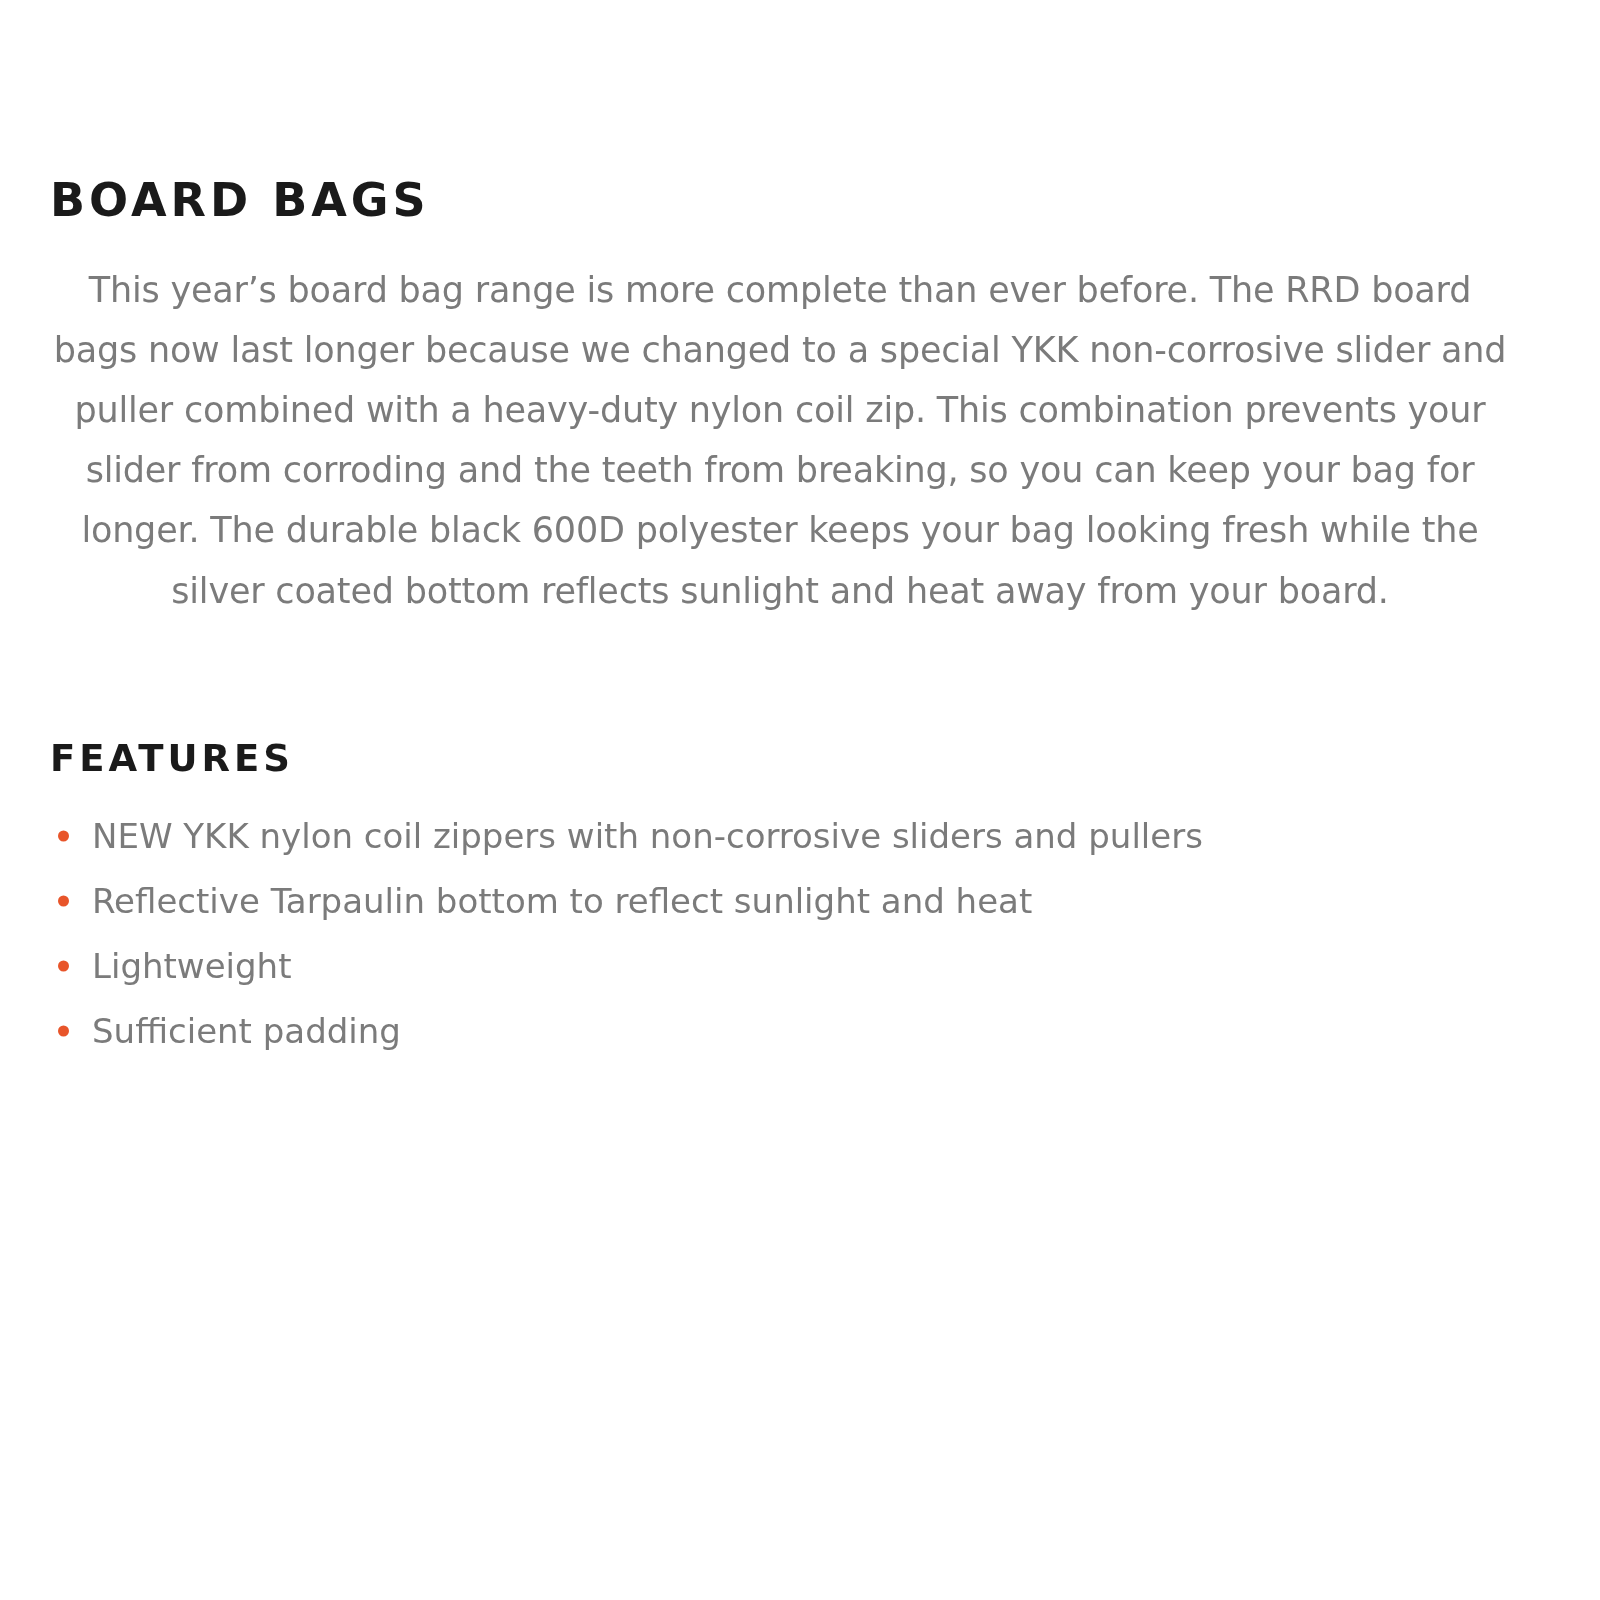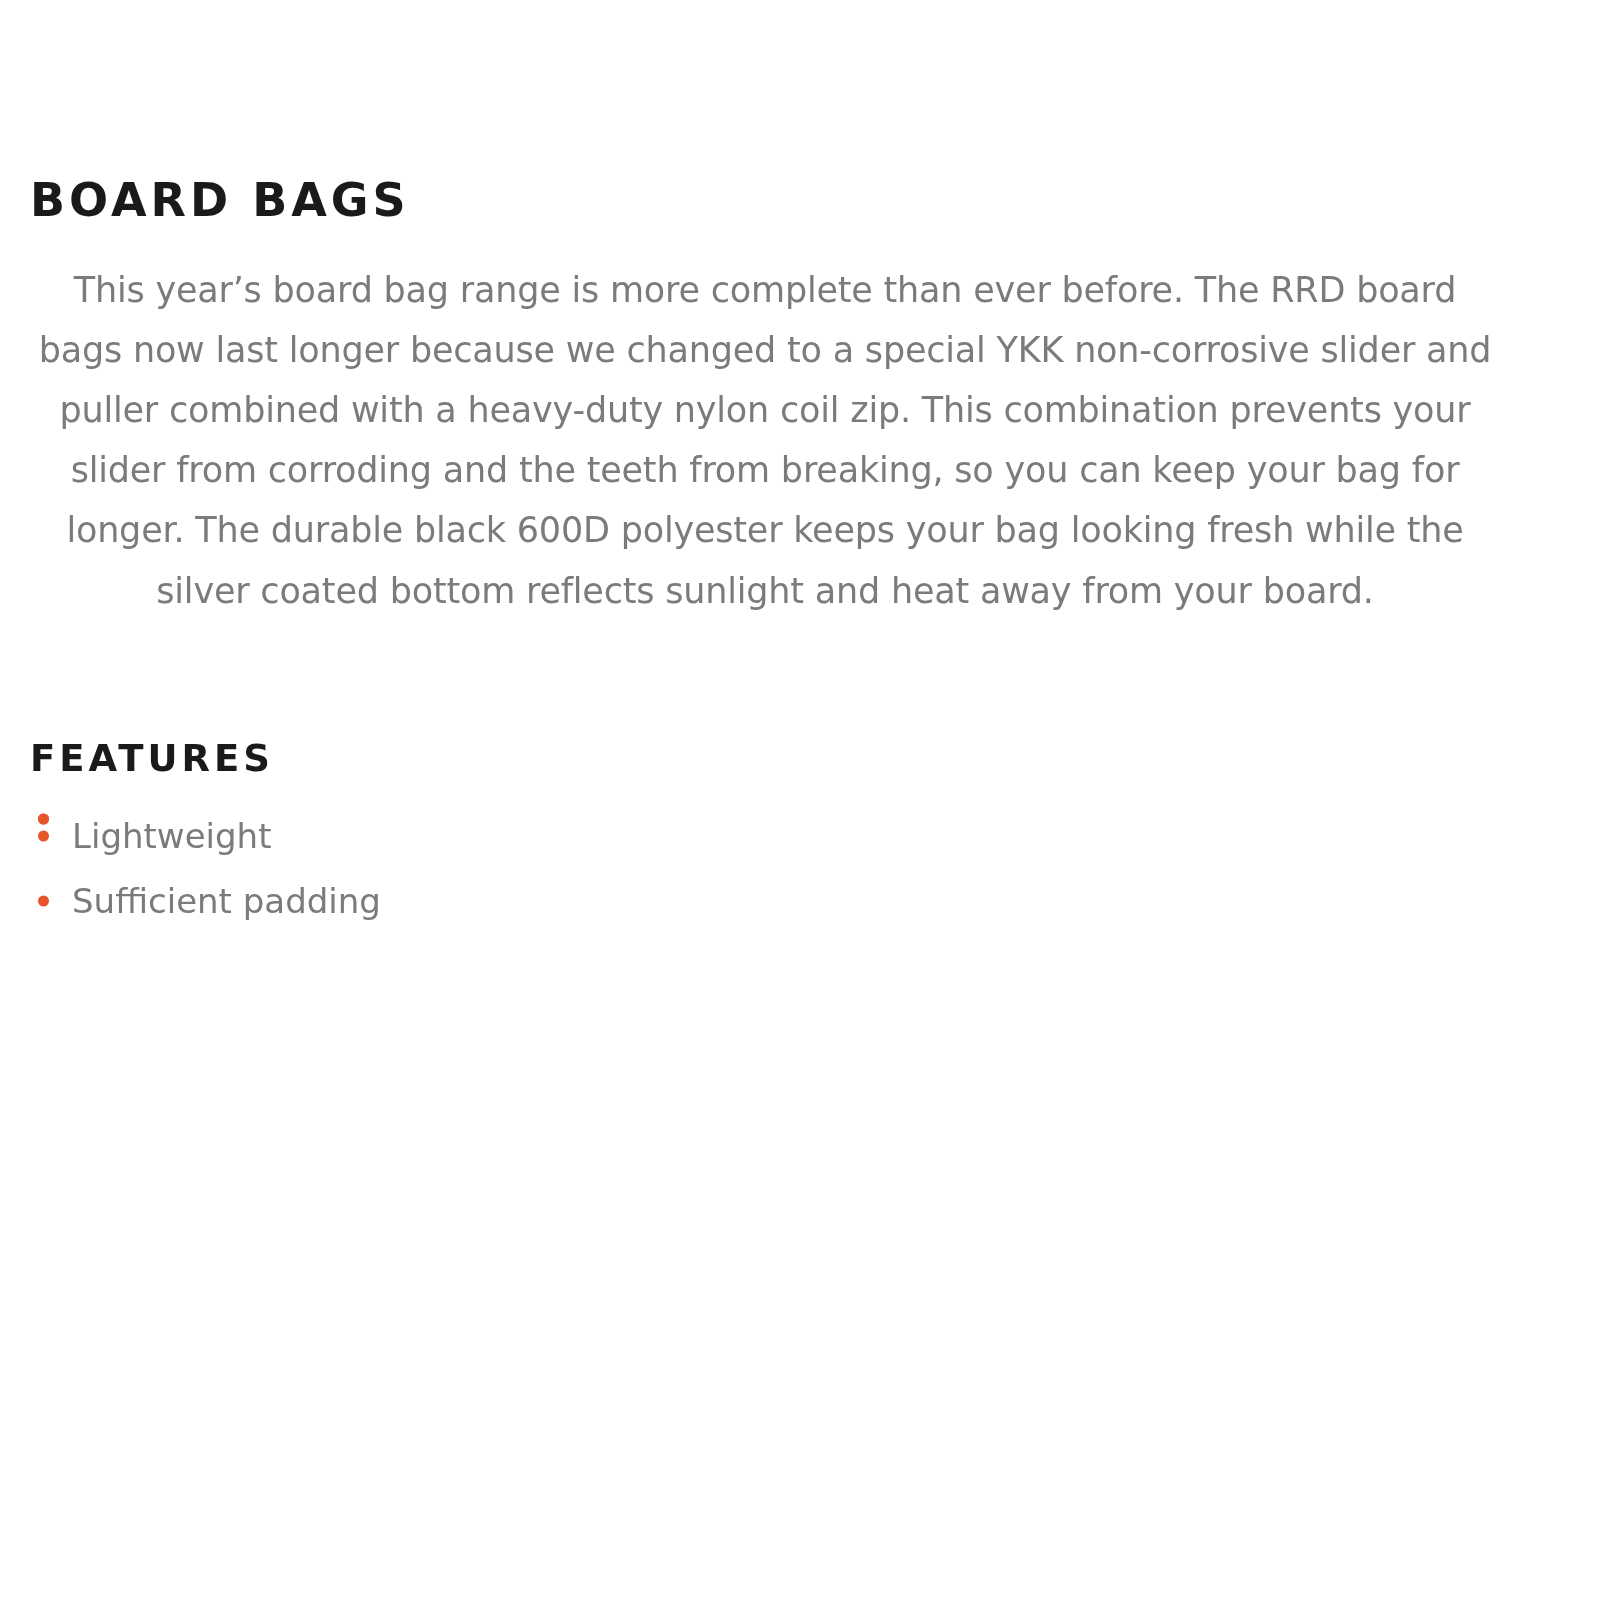--- a/index.html
+++ b/index.html
@@ -10,21 +10,21 @@
   body {
     width: 1600px;
     height: 1600px;
     font-family: "DejaVu Sans", sans-serif;
     -webkit-font-smoothing: antialiased;
   }
   .page {
     box-sizing: border-box;
     width: 1600px;
     height: 1132px;
-    padding: 175px 90px 0 30px;
+    padding: 175px 90px 0 50px;
     background: #ffffff;
   }
   .section-heading {
     font-family: "DejaVu Sans", sans-serif;
     font-weight: 700;
     color: #1a1a1a;
     font-size: 46px;
     letter-spacing: 4px;
     line-height: 1.1;
     margin: 0 0 34px 0;
@@ -87,23 +87,25 @@
 
   <p class="body-copy">This year’s board bag range is more complete than ever before. The RRD board bags now last longer because we changed to a special YKK non-corrosive slider and puller combined with a heavy-duty nylon coil zip. This combination prevents your slider from corroding and the teeth from breaking, so you can keep your bag for longer. The durable black 600D polyester keeps your bag looking fresh while the silver coated bottom reflects sunlight and heat away from your board.</p>
 
   <div class="spacer"></div>
 
   <h2 class="features-heading">FEATURES</h2>
 
   <ul class="features-list">
     <li>
       <span class="bullet"></span>
+      <span>NEW YKK nylon coil zippers with non-corrosive sliders and pullers</span>
     </li>
     <li>
       <span class="bullet"></span>
+      <span>Reflective Tarpaulin bottom to reflect sunlight and heat</span>
     </li>
     <li>
       <span class="bullet"></span>
       <span>Lightweight</span>
     </li>
     <li>
       <span class="bullet"></span>
       <span>Sufficient padding</span>
     </li>
   </ul>

